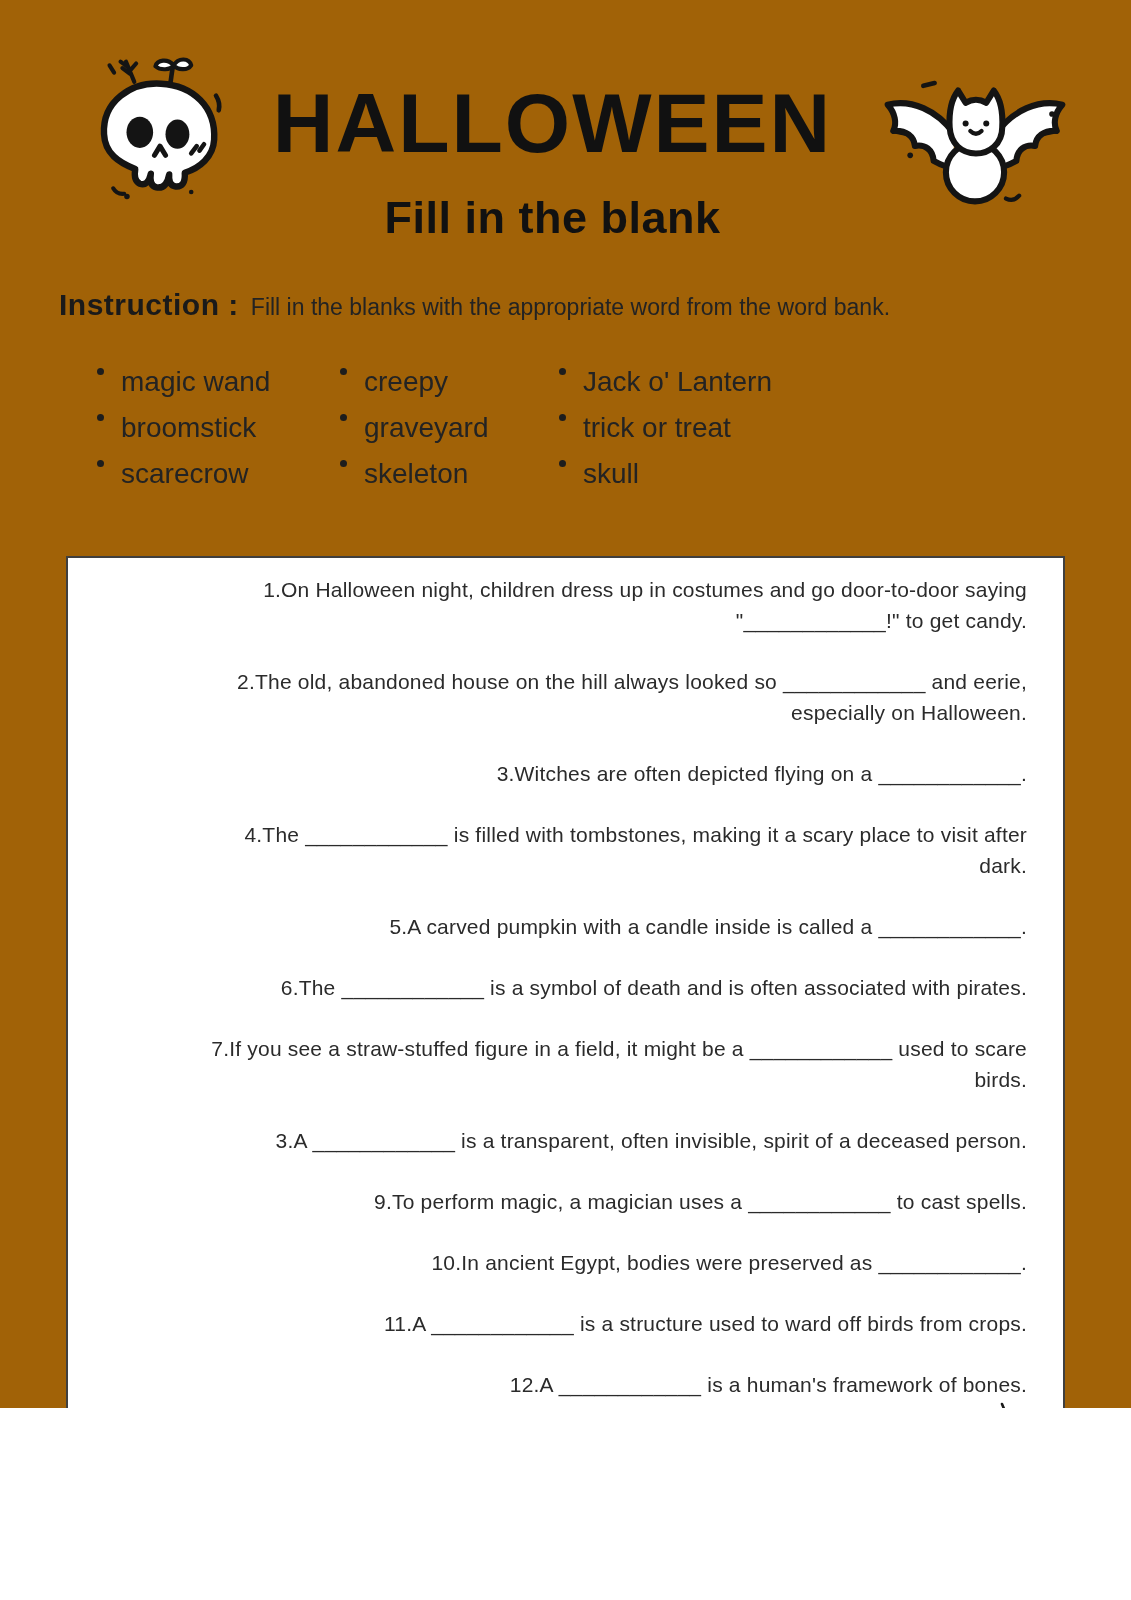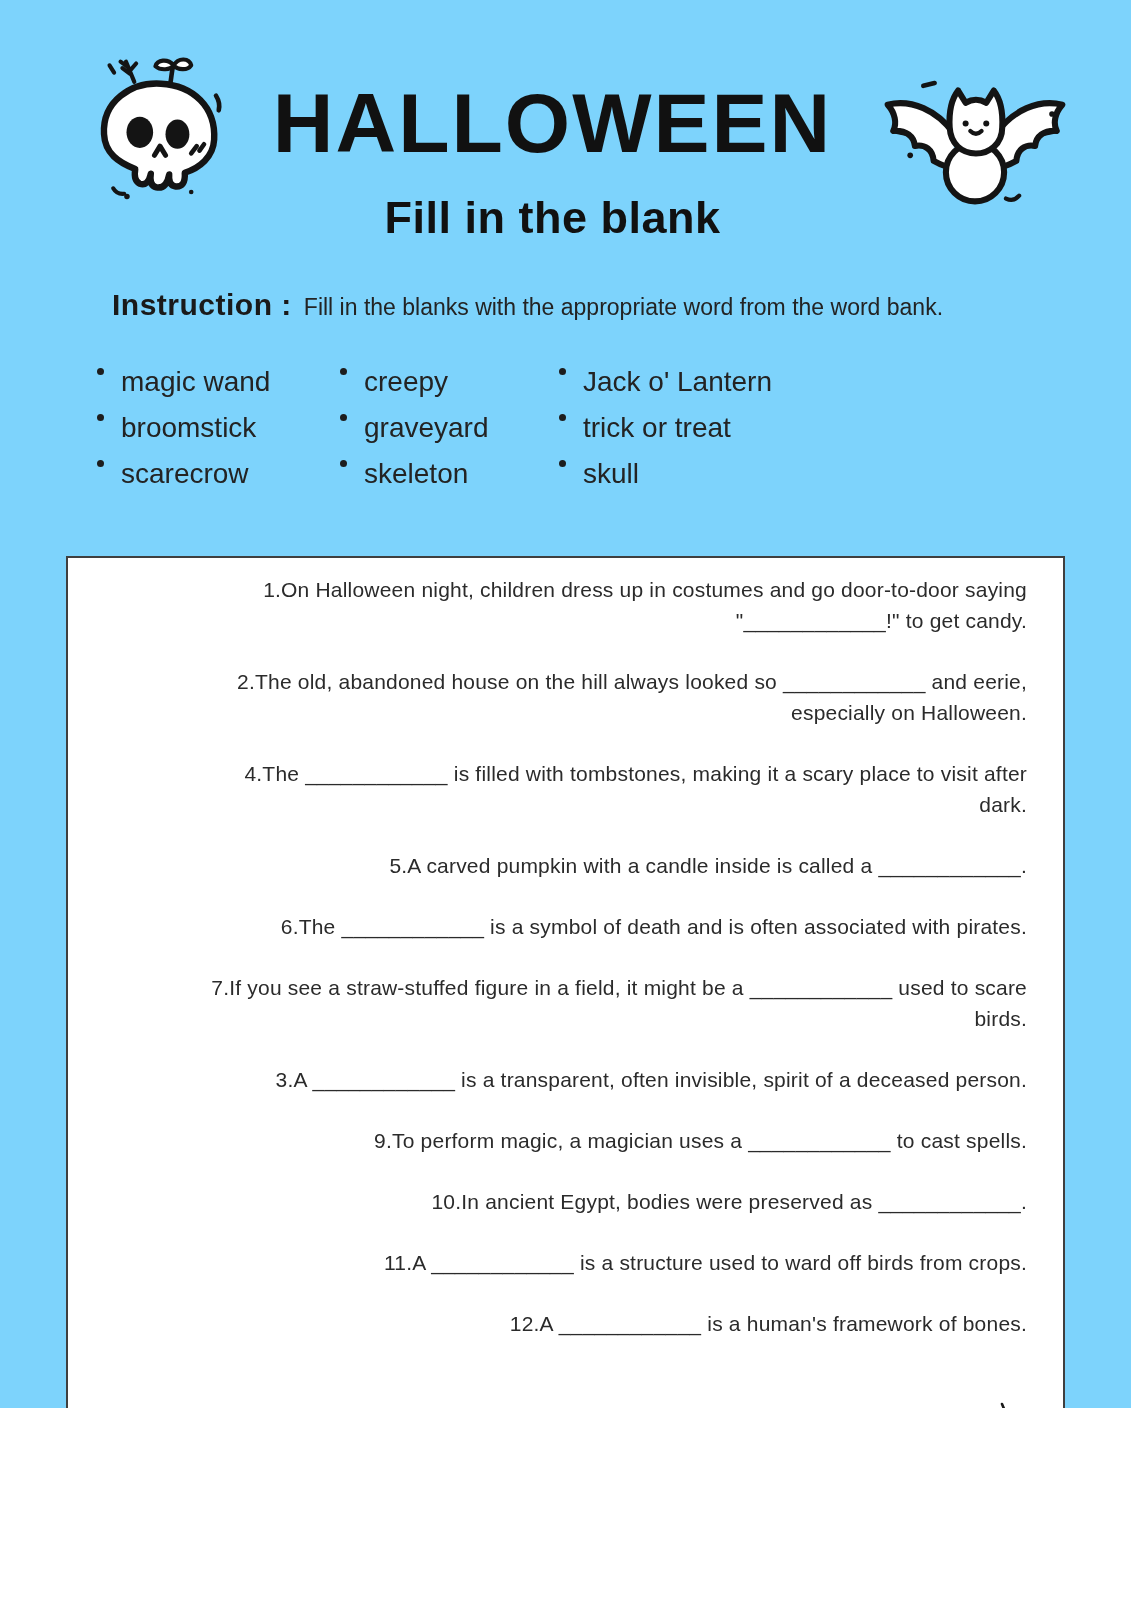--- a/index.html
+++ b/index.html
@@ -1,37 +1,37 @@
 <!DOCTYPE html>
 <html><head>
 <meta charset="utf-8">
 <style>
   * { margin:0; padding:0; box-sizing:border-box; }
   html,body { background:#ffffff; }
   .page {
     position:relative; width:1131px; height:1408px; overflow:hidden;
-    background:#7dd3fc; color:#1a1a1a;
+    background:#a16207; color:#1a1a1a;
     font-family:"Liberation Sans","DejaVu Sans",sans-serif;
   }
   
   .header { display:flex; align-items:flex-start; padding:56px 48px 0 82px; }
   .doodle { flex:none; }
   .skull-wrap { width:156px; }
   .bat-wrap   { width:216px; padding-top:18px; }
   .titles { flex:1; text-align:center; padding-top:28px; }
   .main-title {
     font-size:84px; font-weight:bold; line-height:0.95;
     letter-spacing:2px; color:#111;
   }
   .sub-title {
     font-size:45px; font-weight:bold; margin-top:28px;
     letter-spacing:0.5px; color:#111;
   }
   
-  .instruction { display:flex; align-items:baseline; gap:12px; margin:44px 60px 0 112px; }
+  .instruction { display:flex; align-items:baseline; gap:12px; margin:44px 60px 0 59px; }
   .ins-label { font-size:30px; font-weight:bold; letter-spacing:0.5px; white-space:nowrap; }
   .ins-text  { font-size:23px; color:#232323; }
   
   .wordbank {
     display:grid; grid-template-columns:243px 219px 224px auto;
     margin:44px 40px 0 97px;
   }
   .wb-col { list-style:none; }
   .wb-col li { display:flex; align-items:flex-start; font-size:28px; color:#232323; margin-bottom:14px; }
   .wb-dot {
@@ -168,20 +168,21 @@
         </li>
     </ul>
   </div>
 
   <section class="qbox">
 
     <p class="q">1.On Halloween night, children dress up in costumes and go door-to-door saying
 "____________!" to get candy.</p>
     <p class="q">2.The old, abandoned house on the hill always looked so ____________ and eerie,
 especially on Halloween.</p>
+    <p class="q">3.Witches are often depicted flying on a ____________.</p>
     <p class="q">4.The ____________ is filled with tombstones, making it a scary place to visit after
 dark.</p>
     <p class="q">5.A carved pumpkin with a candle inside is called a ____________.</p>
     <p class="q">6.The ____________ is a symbol of death and is often associated with pirates.</p>
     <p class="q">7.If you see a straw-stuffed figure in a field, it might be a ____________ used to scare
 birds.</p>
     <p class="q">3.A ____________ is a transparent, often invisible, spirit of a deceased person.</p>
     <p class="q">9.To perform magic, a magician uses a ____________ to cast spells.</p>
     <p class="q">10.In ancient Egypt, bodies were preserved as ____________.</p>
     <p class="q">11.A ____________ is a structure used to ward off birds from crops.</p>

